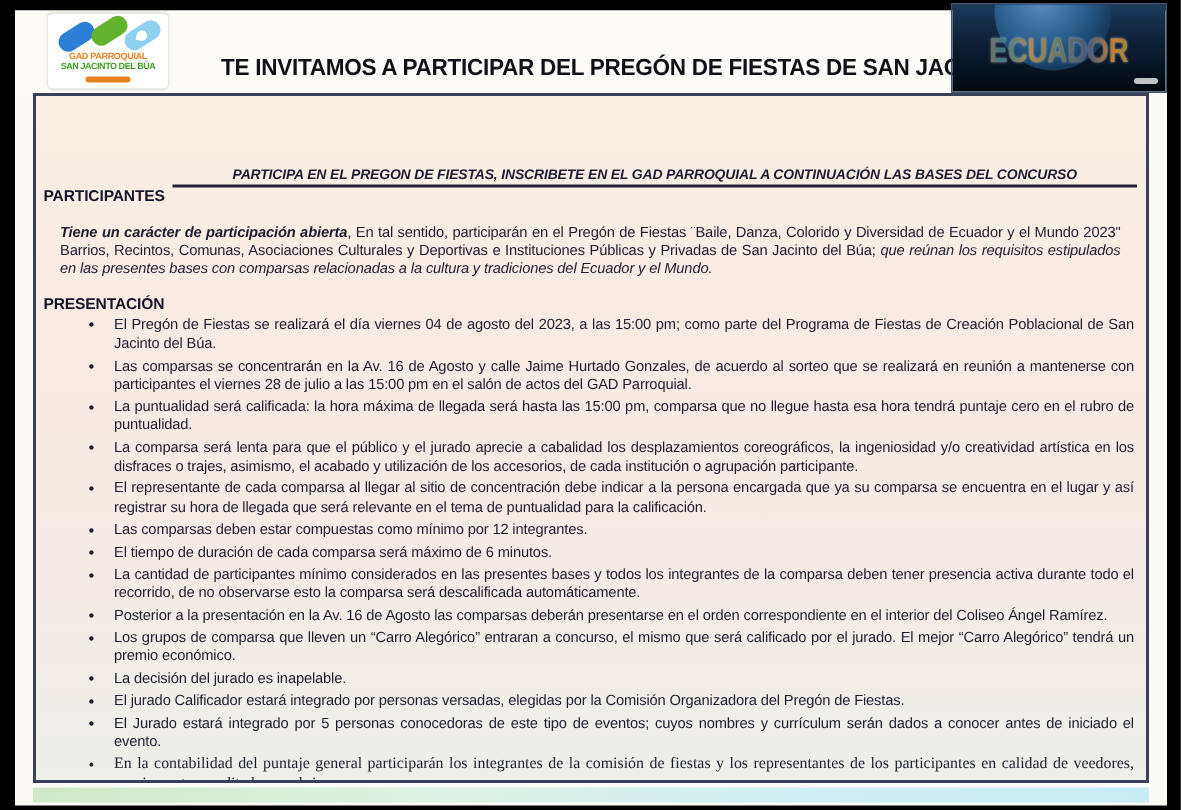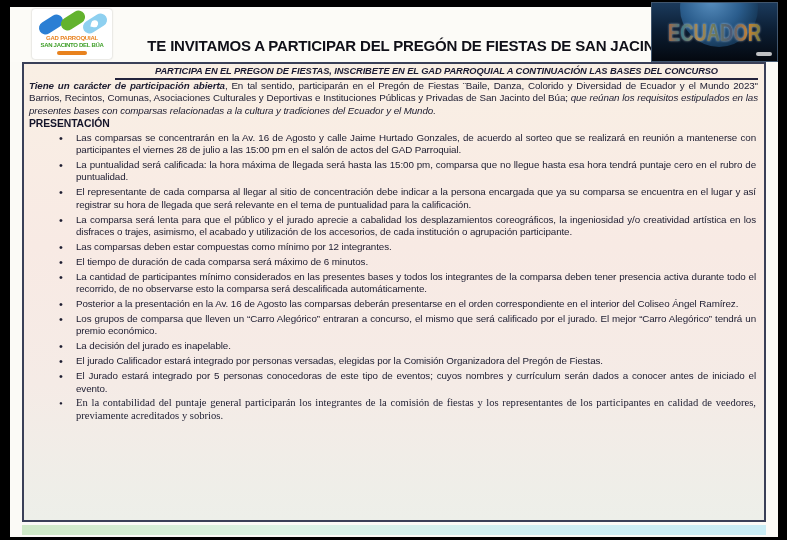--- a/index.html
+++ b/index.html
@@ -20,43 +20,43 @@
   .pill.s::after{content:"";position:absolute;left:9px;top:3px;width:7px;height:7px;
                  background:#fff;border-radius:50% 50% 50% 0;transform:rotate(45deg);}
   .logo-t1{font-size:6px;font-weight:bold;color:#e8821e;text-align:center;line-height:7px;letter-spacing:-.2px;}
   .logo-t2{font-size:6px;font-weight:bold;color:#3f9f28;text-align:center;line-height:7px;letter-spacing:-.3px;}
   .logo-bar{width:30px;height:4px;margin:2px auto 0;background:#e8821e;border-radius:2px;}
 
   .page-title{position:absolute;left:130px;right:150px;bottom:7px;text-align:center;
               font-size:15.5px;font-weight:bold;color:#101018;letter-spacing:-.2px;
               transform:scaleX(.97);white-space:nowrap;}
 
-  .ecuador-banner{position:absolute;right:9px;top:2px;width:127px;height:60px;z-index:5;
+  .ecuador-banner{position:absolute;right:9px;top:2px;width:144px;height:60px;z-index:5;
                   background:linear-gradient(180deg,#1b3a5c 0%,#0c1f35 45%,#04080f 100%);
                   border:1px solid #41566e;overflow:hidden;}
   .globe{position:absolute;left:28px;top:-34px;width:78px;height:78px;border-radius:50%;
          background:radial-gradient(circle at 40% 40%,#5e97c9 0%,#2d6294 45%,#123250 80%);
          opacity:.9;}
   .ecuador-word{position:absolute;left:0;right:0;top:17px;text-align:center;
                 font-size:23px;font-weight:bold;letter-spacing:0;transform:scaleX(.8);
                 background:linear-gradient(90deg,#c9622a,#3b7a8c,#b08a4f,#6b7a5e,#4a5a78,#c98332,#5d7a45);
                 -webkit-background-clip:text;background-clip:text;color:transparent;
                 filter:drop-shadow(0 0 1px rgba(255,255,255,.55));}
   .watermark{position:absolute;right:5px;bottom:5px;width:16px;height:4px;border-radius:2px;
              background:rgba(255,255,255,.75);}
 
   
   .rules-box{margin:0 12px;height:460px;border:2px solid #3a4058;overflow:hidden;
              background:linear-gradient(180deg,#f9efe4 0%,#f8eae4 40%,#f5ebe6 70%,#edefe9 100%);
              padding:2px 6px 0 5px;font-size:9.8px;line-height:12.4px;letter-spacing:-.1px;}
   .subtitle{margin-left:86px;text-align:center;font-style:italic;font-weight:bold;
             font-size:9.3px;line-height:11px;color:#1a1a32;border-bottom:2px solid #23233c;
-            padding-bottom:1px;}
+            padding-bottom:1px;margin-top:45px;}
   .heading{font-weight:bold;font-size:10.4px;line-height:12.5px;color:#14142a;margin-top:1px;}
-  .intro{margin:0;text-align:justify;}
+  .intro{margin:11px;text-align:justify;}
   .lead{font-weight:bold;font-style:italic;}
   .tail{font-style:italic;}
   ul.bullets{margin:1px 0 0;padding:0 2px 0 30px;list-style:none;}
   ul.bullets li{position:relative;padding-left:17px;margin-bottom:2.5px;text-align:justify;}
   ul.bullets li::before{content:"\2022";position:absolute;left:0;top:0;font-size:11px;}
   ul.bullets li.serif{font-family:"Liberation Serif",serif;font-size:10.6px;letter-spacing:0;}
 
   .footer-strip{height:10px;margin:3px 12px 0;
                 background:linear-gradient(90deg,#cfe9c7 0%,#ddf2e4 35%,#cfeef2 70%,#c9ecf4 100%);}
 </style>
@@ -83,28 +83,30 @@
         <div class="logo-t1">GAD PARROQUIAL</div>
         <div class="logo-t2">SAN JACINTO DEL BÚA</div>
         <div class="logo-bar"></div>
       </div>
       <div class="page-title">TE INVITAMOS A PARTICIPAR DEL PREGÓN DE FIESTAS DE SAN JACINTO DEL BÚA</div>
     </div>
 
     <div class="rules-box">
       <div class="subtitle">PARTICIPA EN EL PREGON DE FIESTAS, INSCRIBETE EN EL GAD PARROQUIAL A CONTINUACIÓN LAS BASES DEL CONCURSO</div>
 
+      <div class="heading">PARTICIPANTES</div>
       <p class="intro"><span class="lead">Tiene un carácter de participación abierta</span><span>, En tal sentido, participarán en el Pregón de Fiestas ¨Baile, Danza, Colorido y Diversidad de Ecuador y el Mundo 2023" Barrios, Recintos, Comunas, Asociaciones Culturales y Deportivas e Instituciones Públicas y Privadas de San Jacinto del Búa; </span><span class="tail">que reúnan los requisitos estipulados en las presentes bases con comparsas relacionadas a la cultura y tradiciones del Ecuador y el Mundo.</span></p>
 
       <div class="heading">PRESENTACIÓN</div>
       <ul class="bullets">
+          <li>El Pregón de Fiestas se realizará el día viernes 04 de agosto del 2023, a las 15:00 pm; como parte del Programa de Fiestas de Creación Poblacional de San Jacinto del Búa.</li>
           <li>Las comparsas se concentrarán en la Av. 16 de Agosto y calle Jaime Hurtado Gonzales, de acuerdo al sorteo que se realizará en reunión a mantenerse con participantes el viernes 28 de julio a las 15:00 pm en el salón de actos del GAD Parroquial.</li>
           <li>La puntualidad será calificada: la hora máxima de llegada será hasta las 15:00 pm, comparsa que no llegue hasta esa hora tendrá puntaje cero en el rubro de puntualidad.</li>
+          <li>La comparsa será lenta para que el público y el jurado aprecie a cabalidad los desplazamientos coreográficos, la ingeniosidad y/o creatividad artística en los disfraces o trajes, asimismo, el acabado y utilización de los accesorios, de cada institución o agrupación participante.</li>
           <li>El representante de cada comparsa al llegar al sitio de concentración debe indicar a la persona encargada que ya su comparsa se encuentra en el lugar y así registrar su hora de llegada que será relevante en el tema de puntualidad para la calificación.</li>
-          <li>La comparsa será lenta para que el público y el jurado aprecie a cabalidad los desplazamientos coreográficos, la ingeniosidad y/o creatividad artística en los disfraces o trajes, asimismo, el acabado y utilización de los accesorios, de cada institución o agrupación participante.</li>
           <li>Las comparsas deben estar compuestas como mínimo por 12 integrantes.</li>
           <li>El tiempo de duración de cada comparsa será máximo de 6 minutos.</li>
           <li>La cantidad de participantes mínimo considerados en las presentes bases y todos los integrantes de la comparsa deben tener presencia activa durante todo el recorrido, de no observarse esto la comparsa será descalificada automáticamente.</li>
           <li>Posterior a la presentación en la Av. 16 de Agosto las comparsas deberán presentarse en el orden correspondiente en el interior del Coliseo Ángel Ramírez.</li>
           <li>Los grupos de comparsa que lleven un “Carro Alegórico” entraran a concurso, el mismo que será calificado por el jurado. El mejor “Carro Alegórico” tendrá un premio económico.</li>
         </ul>
 
       <ul class="bullets">
           <li>La decisión del jurado es inapelable.</li>
           <li>El jurado Calificador estará integrado por personas versadas, elegidas por la Comisión Organizadora del Pregón de Fiestas.</li>

